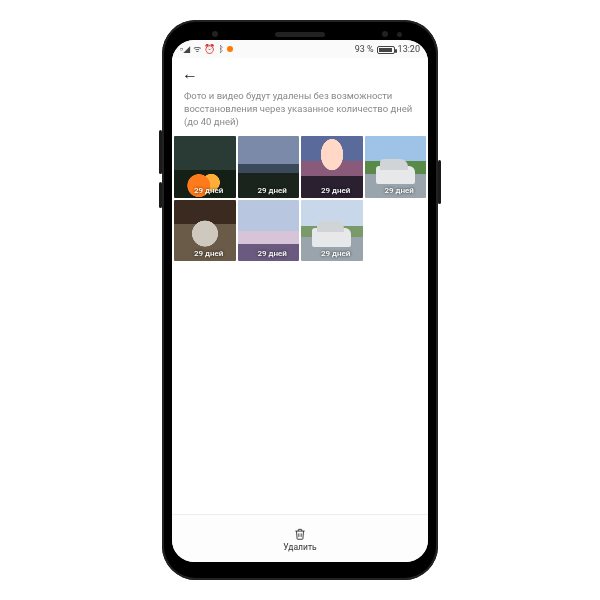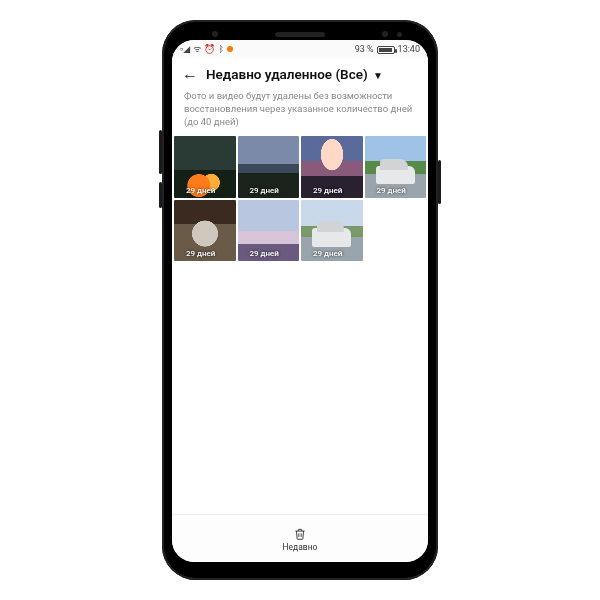--- a/index.html
+++ b/index.html
@@ -103,21 +103,21 @@
   }
   .thumb {
     aspect-ratio: 1/1;
     width:100%;
     position:relative;
     border-radius:1px;
     overflow:hidden;
   }
   .thumb-label {
     position:absolute;
-    left:12px; bottom:3px;
+    left:20px; bottom:3px;
     font-size:8px;
     color:#fff;
     text-shadow: 0 0 3px rgba(0,0,0,0.8);
     font-weight:500;
     margin-top:8px;
   }
   
   .t0 { background:
         radial-gradient(circle at 40% 80%, #ff7a1a 0 18%, transparent 19%),
         radial-gradient(circle at 60% 75%, #ffae3a 0 14%, transparent 15%),
@@ -201,30 +201,26 @@
         <span class="wifi-icon">ᯤ</span>
         <span class="alarm-icon">⏰</span>
         <span class="bt-icon">ᛒ</span>
         <span class="dot-orange"></span>
       </div>
       <div class="status-right">
         <span>93 %</span>
         <span class="battery">
             <span class="battery-fill"></span>
           </span>
-        <span>13:40</span>
+        <span>13:20</span>
       </div>
     </div>
 
     <div class="header">
       <span class="back-arrow">←</span>
-      <span class="title">
-        <span>Недавно удаленное (Все)</span>
-        <span class="chevron">▼</span>
-      </span>
     </div>
 
     <div class="desc">Фото и видео будут удалены без возможности восстановления через указанное количество дней (до 40 дней)</div>
 
     <div class="grid">
       <div class="thumb t0">
         <span class="thumb-label">29 дней</span>
       </div>
       <div class="thumb t1">
         <span class="thumb-label">29 дней</span>
@@ -247,17 +243,17 @@
     </div>
 
     <div class="content-flex"></div>
 
     <div class="bottom-bar">
       <div class="trash-icon">
         <svg viewBox="0 0 24 24" fill="none" stroke="#333" stroke-width="1.6">
           <path d="M4 7h16M9 7V5a1 1 0 0 1 1-1h4a1 1 0 0 1 1 1v2M6 7l1 13a1 1 0 0 0 1 1h8a1 1 0 0 0 1-1l1-13M10 11v6M14 11v6"></path>
         </svg>
       </div>
-      <div class="bottom-label">Недавно</div>
+      <div class="bottom-label">Удалить</div>
     </div>
 
   </div>
 </div>
 
 </body></html>

